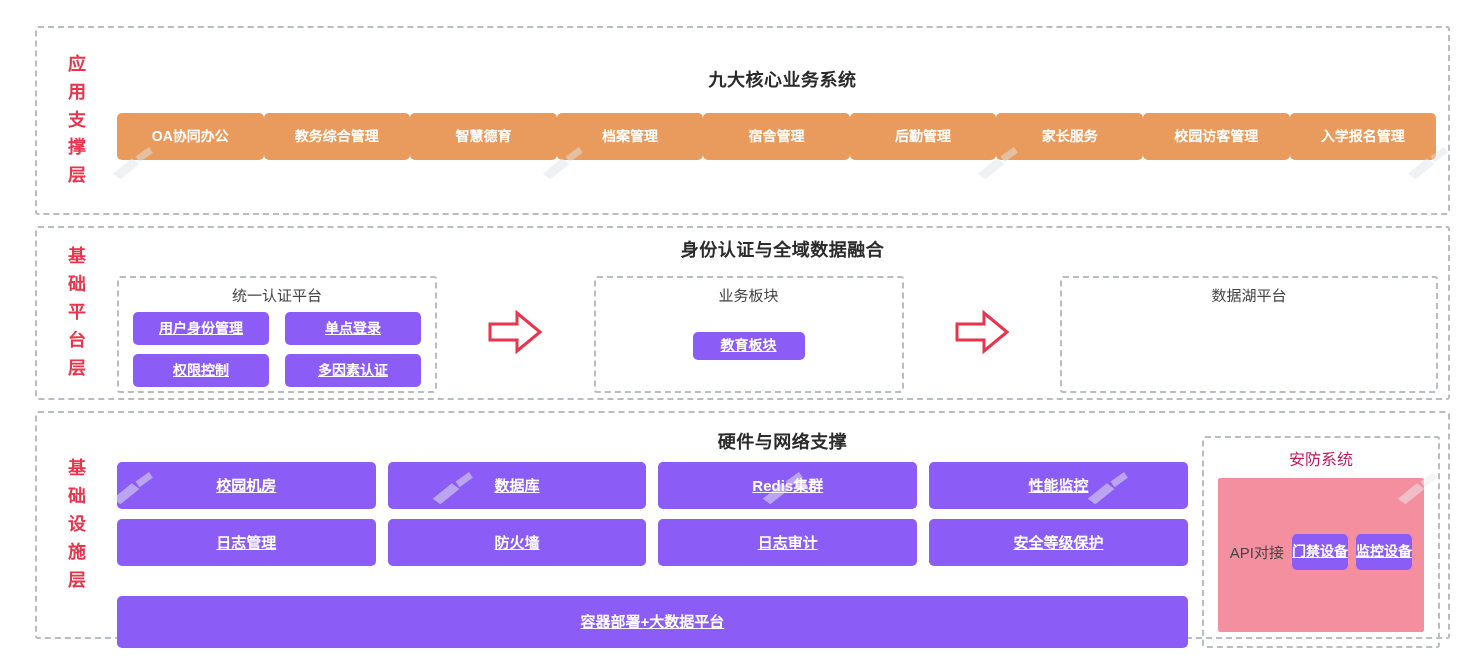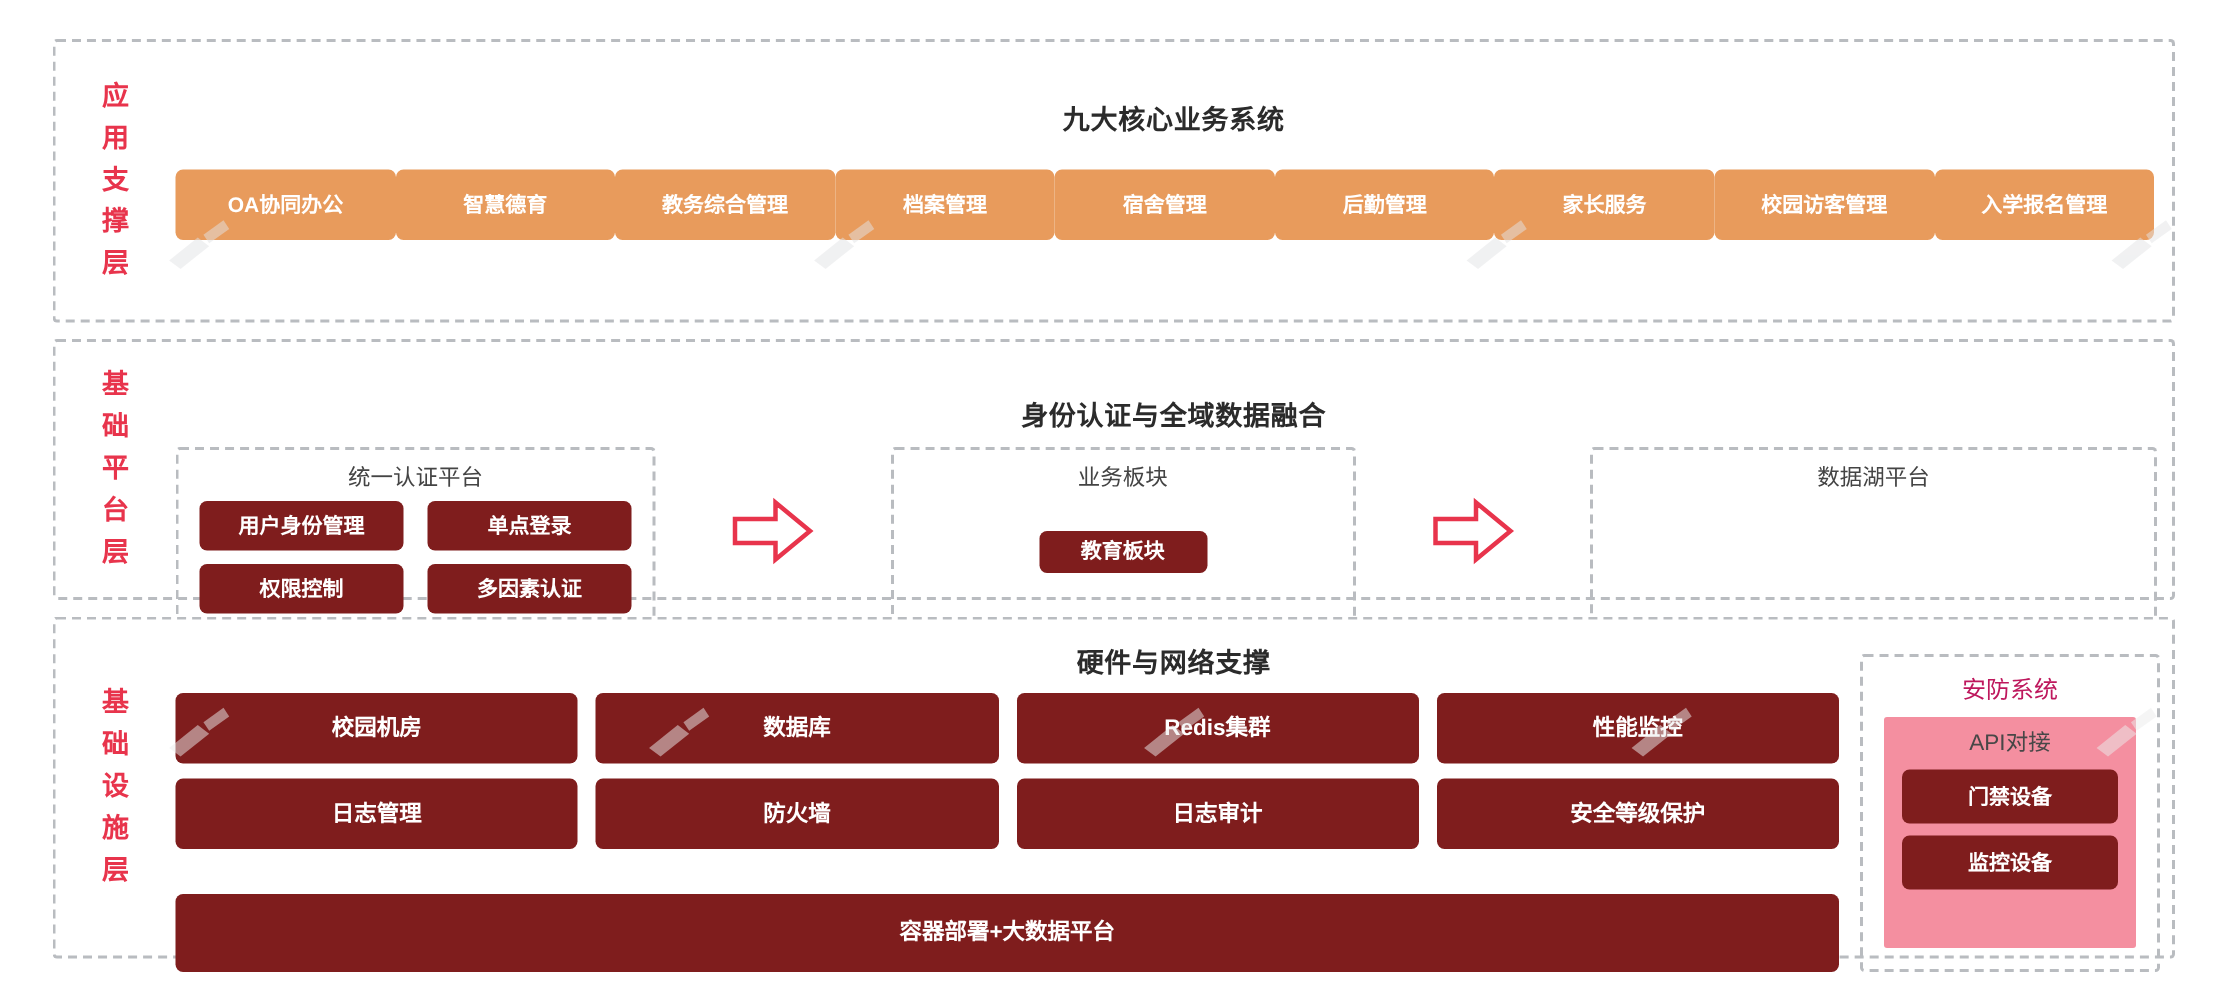--- a/index.html
+++ b/index.html
@@ -82,37 +82,37 @@
     justify-content: center;
     text-align: center;
     color: #ffffff;
     font-weight: 700;
     border-radius: 5px;
     box-sizing: border-box;
     line-height: 1.2;
     white-space: nowrap;
   }
   .pill-orange { background: #e89b5c; }
-  .pill-red    { background: #7f1d1d; }
+  .pill-red    { background: #8b5cf6; text-decoration: underline; }
 
   
   .layer-1 .layer-title { margin-top: 37px; }
   .row-apps {
     margin-top: 22px;
     display: flex;
     padding-right: 12px;
   }
   .row-apps .pill {
     flex: 1 1 0;
     height: 47px;
     font-size: 14px;
   }
 
   
-  .layer-2 .layer-title { margin-top: 34px; }
+  .layer-2 .layer-title { margin-top: 7px; }
   .row-platform {
     margin-top: 10px;
     display: flex;
     align-items: center;
     gap: 0;
     padding-right: 10px;
     flex: 1 1 auto;
   }
   .group-box {
     border: 2px dashed #b9bcc0;
@@ -205,21 +205,21 @@
     white-space: nowrap;
   }
   .api-panel {
     background: #f48fa0;
     border-radius: 2px;
     width: 100%;
     flex: 1 1 auto;
     box-sizing: border-box;
     padding: 5px 12px 12px 12px;
     display: flex;
-    flex-direction: column;
+    flex-direction: row;
     align-items: center;
     gap: 8px;
   }
   .api-title {
     font-size: 15px;
     color: #474747;
     white-space: nowrap;
     margin-bottom: 1px;
   }
   .api-panel .pill {
@@ -248,22 +248,22 @@
       <span>应</span>
       <span>用</span>
       <span>支</span>
       <span>撑</span>
       <span>层</span>
     </div>
     <div class="layer-body">
       <div class="layer-title">九大核心业务系统</div>
       <div class="row-apps">
         <div class="pill pill-orange">OA协同办公</div>
+        <div class="pill pill-orange">教务综合管理</div>
         <div class="pill pill-orange">智慧德育</div>
-        <div class="pill pill-orange">教务综合管理</div>
         <div class="pill pill-orange">档案管理</div>
         <div class="pill pill-orange">宿舍管理</div>
         <div class="pill pill-orange">后勤管理</div>
         <div class="pill pill-orange">家长服务</div>
         <div class="pill pill-orange">校园访客管理</div>
         <div class="pill pill-orange">入学报名管理</div>
       </div>
     </div>
   </section>
 

